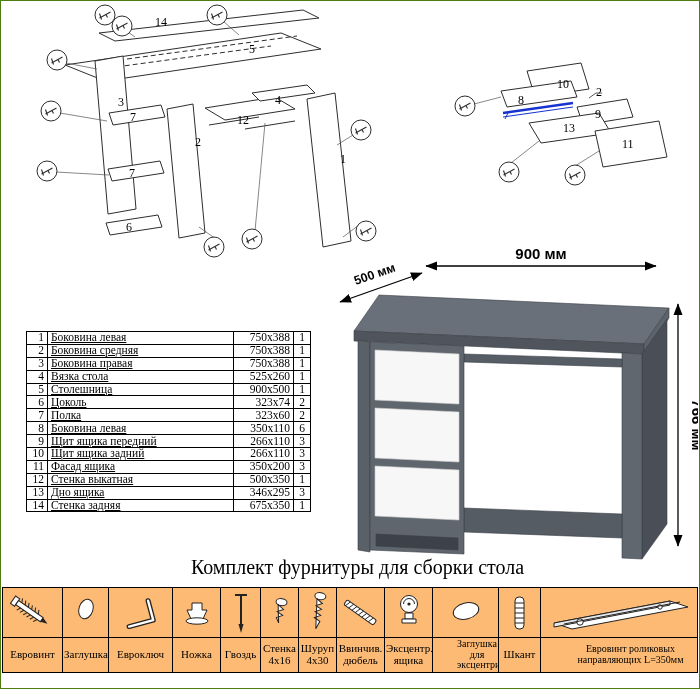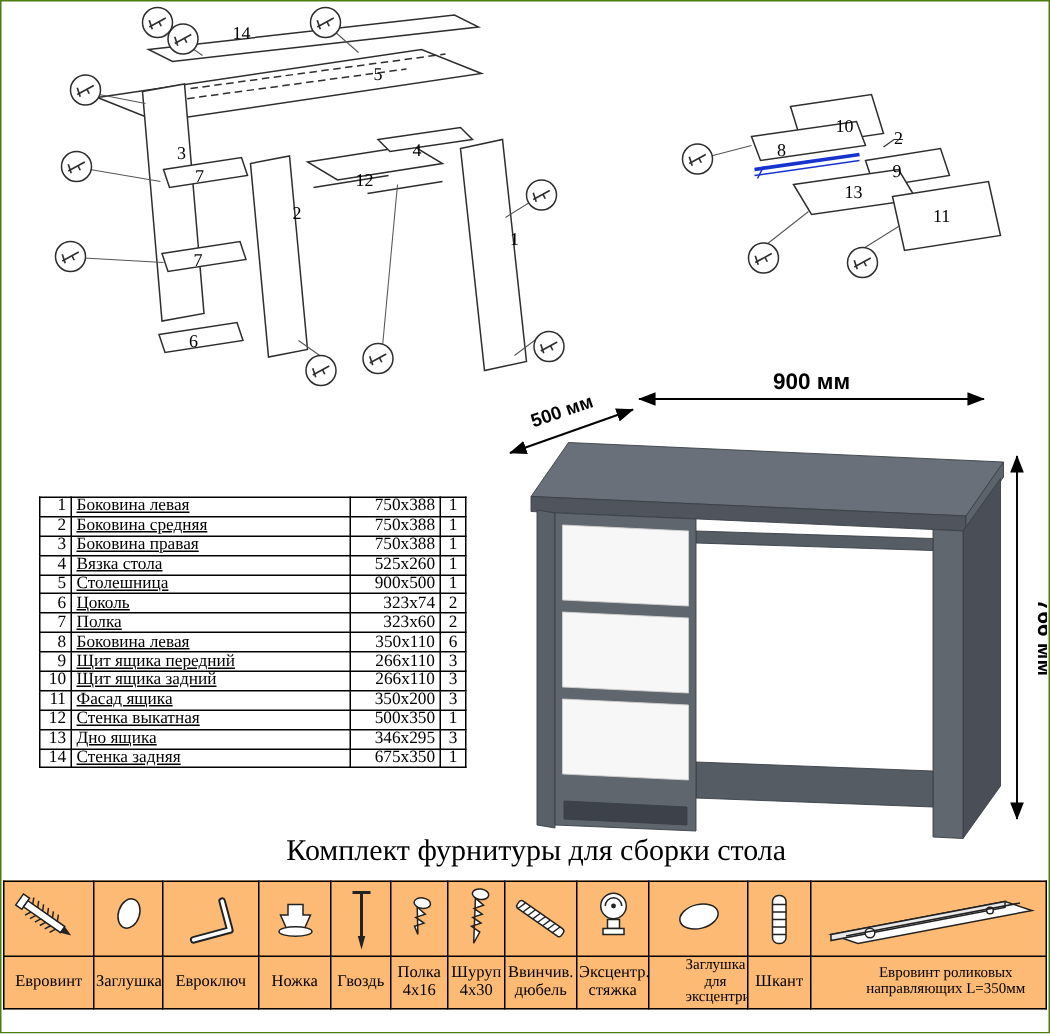--- a/index.html
+++ b/index.html
@@ -445,24 +445,24 @@
                 <line x1="20" y1="34" x2="136" y2="12"></line>
               </g>
             </svg></td>
         </tr>
       <tr>
           <td class="hw-name-cell">Евровинт</td>
           <td class="hw-name-cell">Заглушка</td>
           <td class="hw-name-cell">Евроключ</td>
           <td class="hw-name-cell">Ножка</td>
           <td class="hw-name-cell">Гвоздь</td>
-          <td class="hw-name-cell">Полка 4х16</td>
+          <td class="hw-name-cell">Стенка 4х16</td>
           <td class="hw-name-cell">Шуруп 4х30</td>
           <td class="hw-name-cell">Ввинчив. дюбель</td>
-          <td class="hw-name-cell">Эксцентр. стяжка</td>
+          <td class="hw-name-cell">Эксцентр. ящика</td>
           <td class="hw-name-cell small">Заглушка для эксцентрика</td>
           <td class="hw-name-cell">Шкант</td>
           <td class="hw-name-cell small">Евровинт роликовых направляющих L=350мм</td>
         </tr>
     </tbody>
   </table>
 
 </div>
 
 </body></html>

